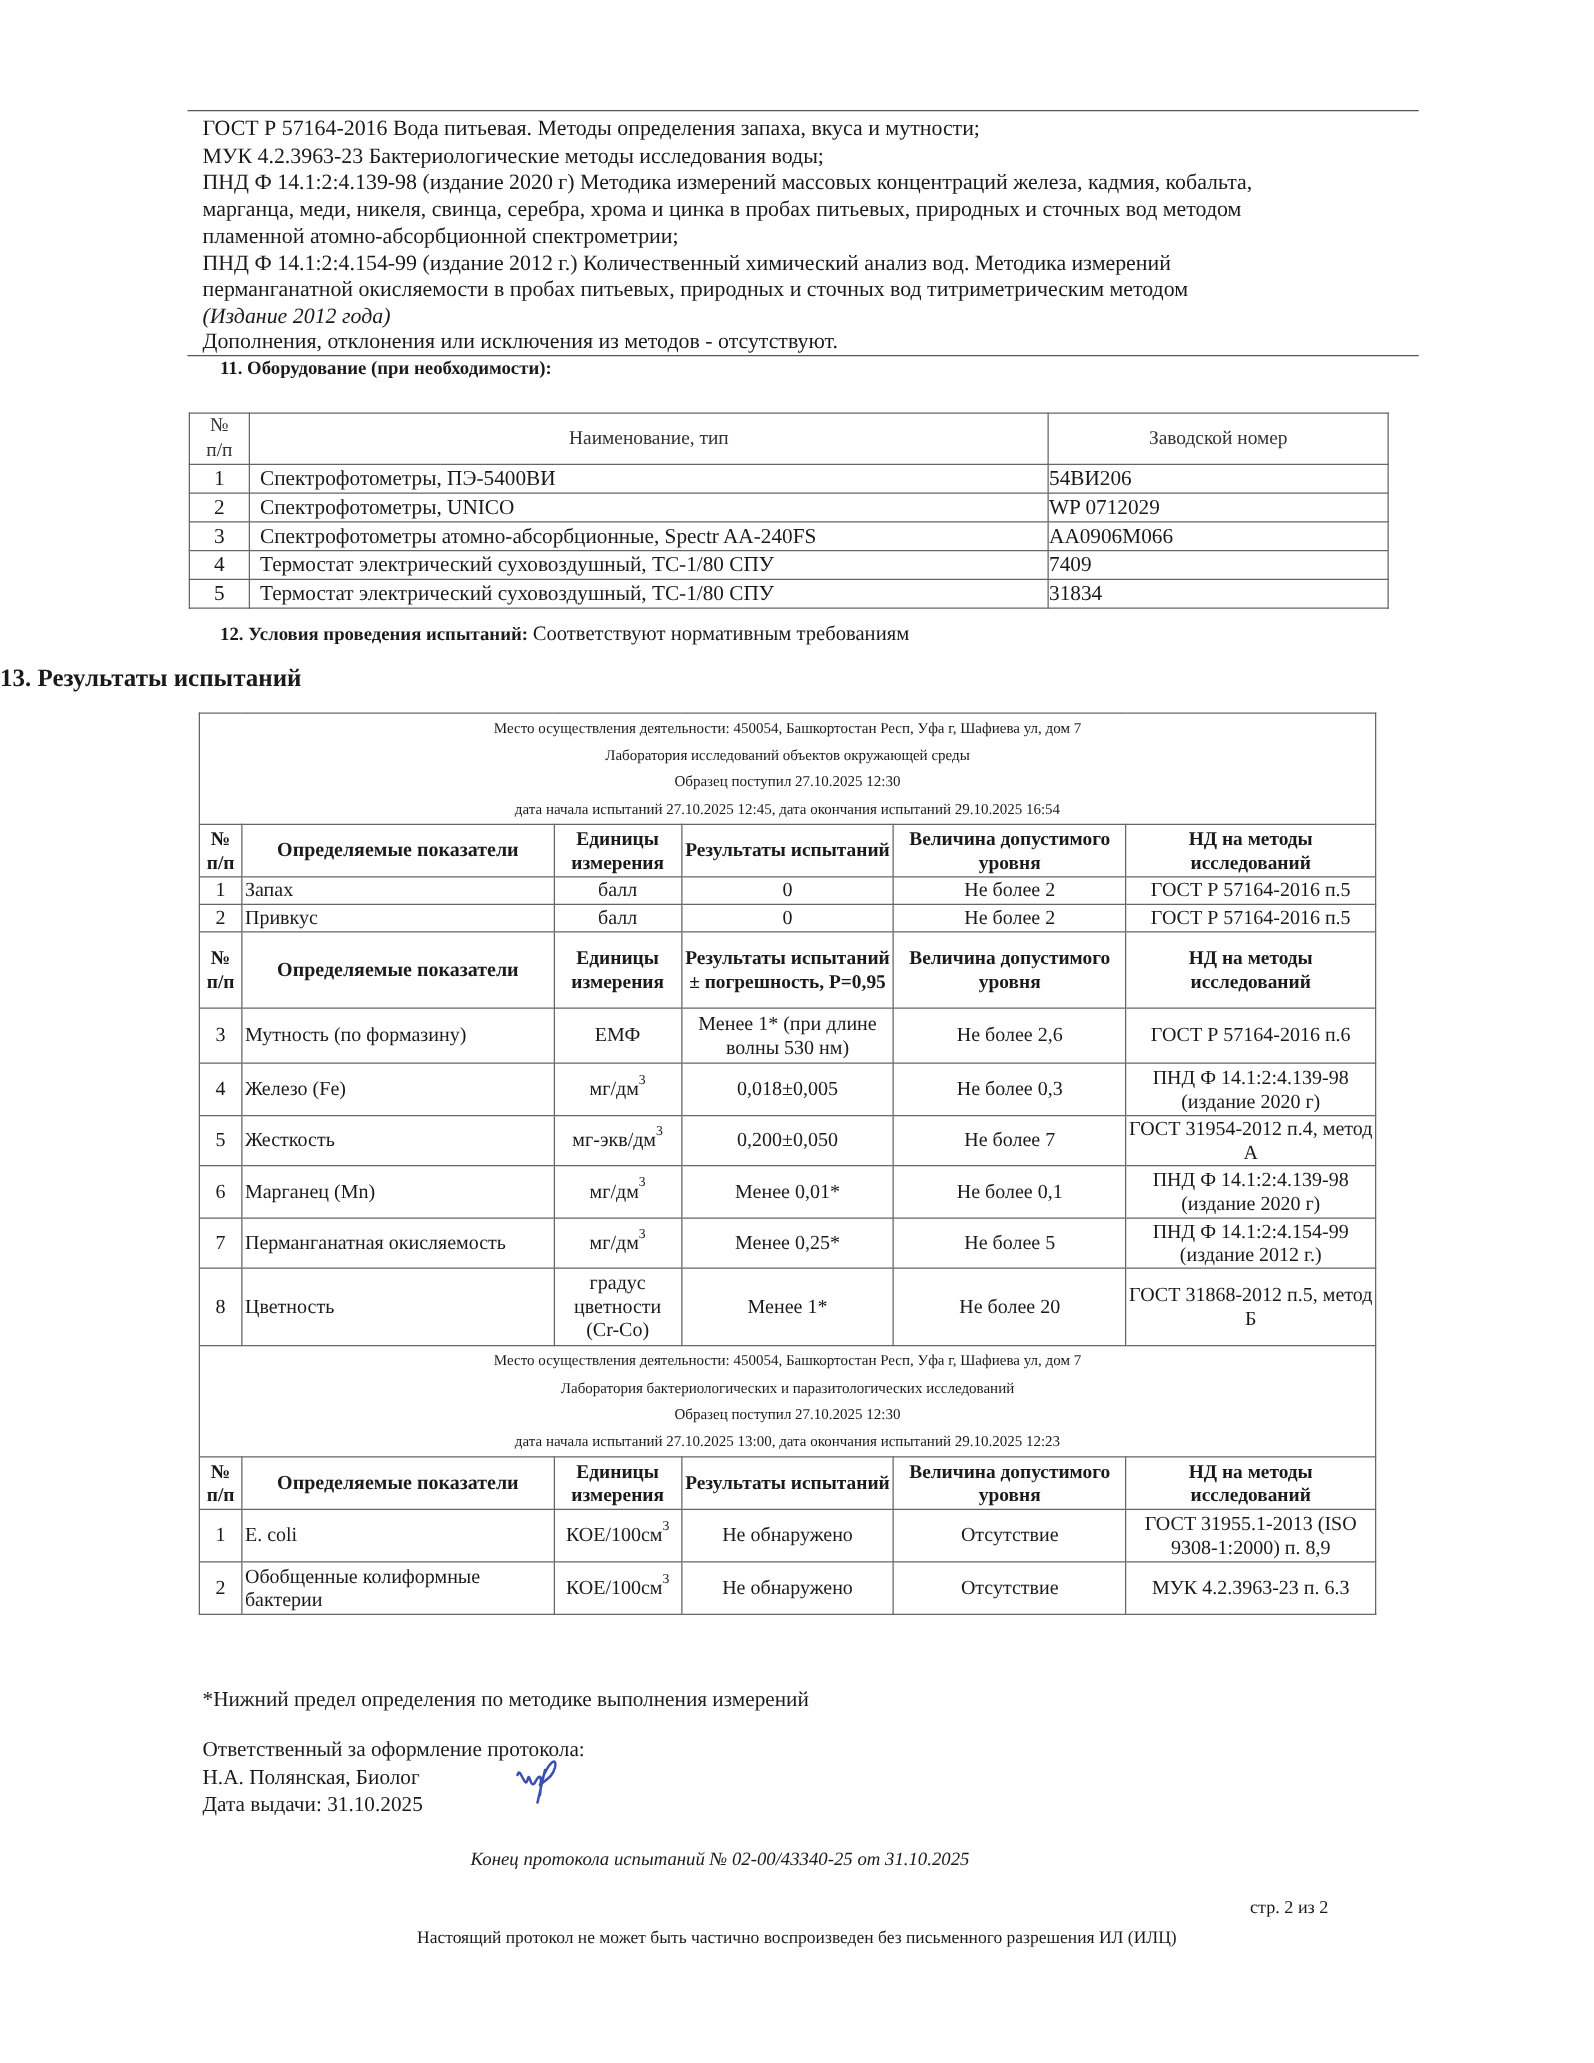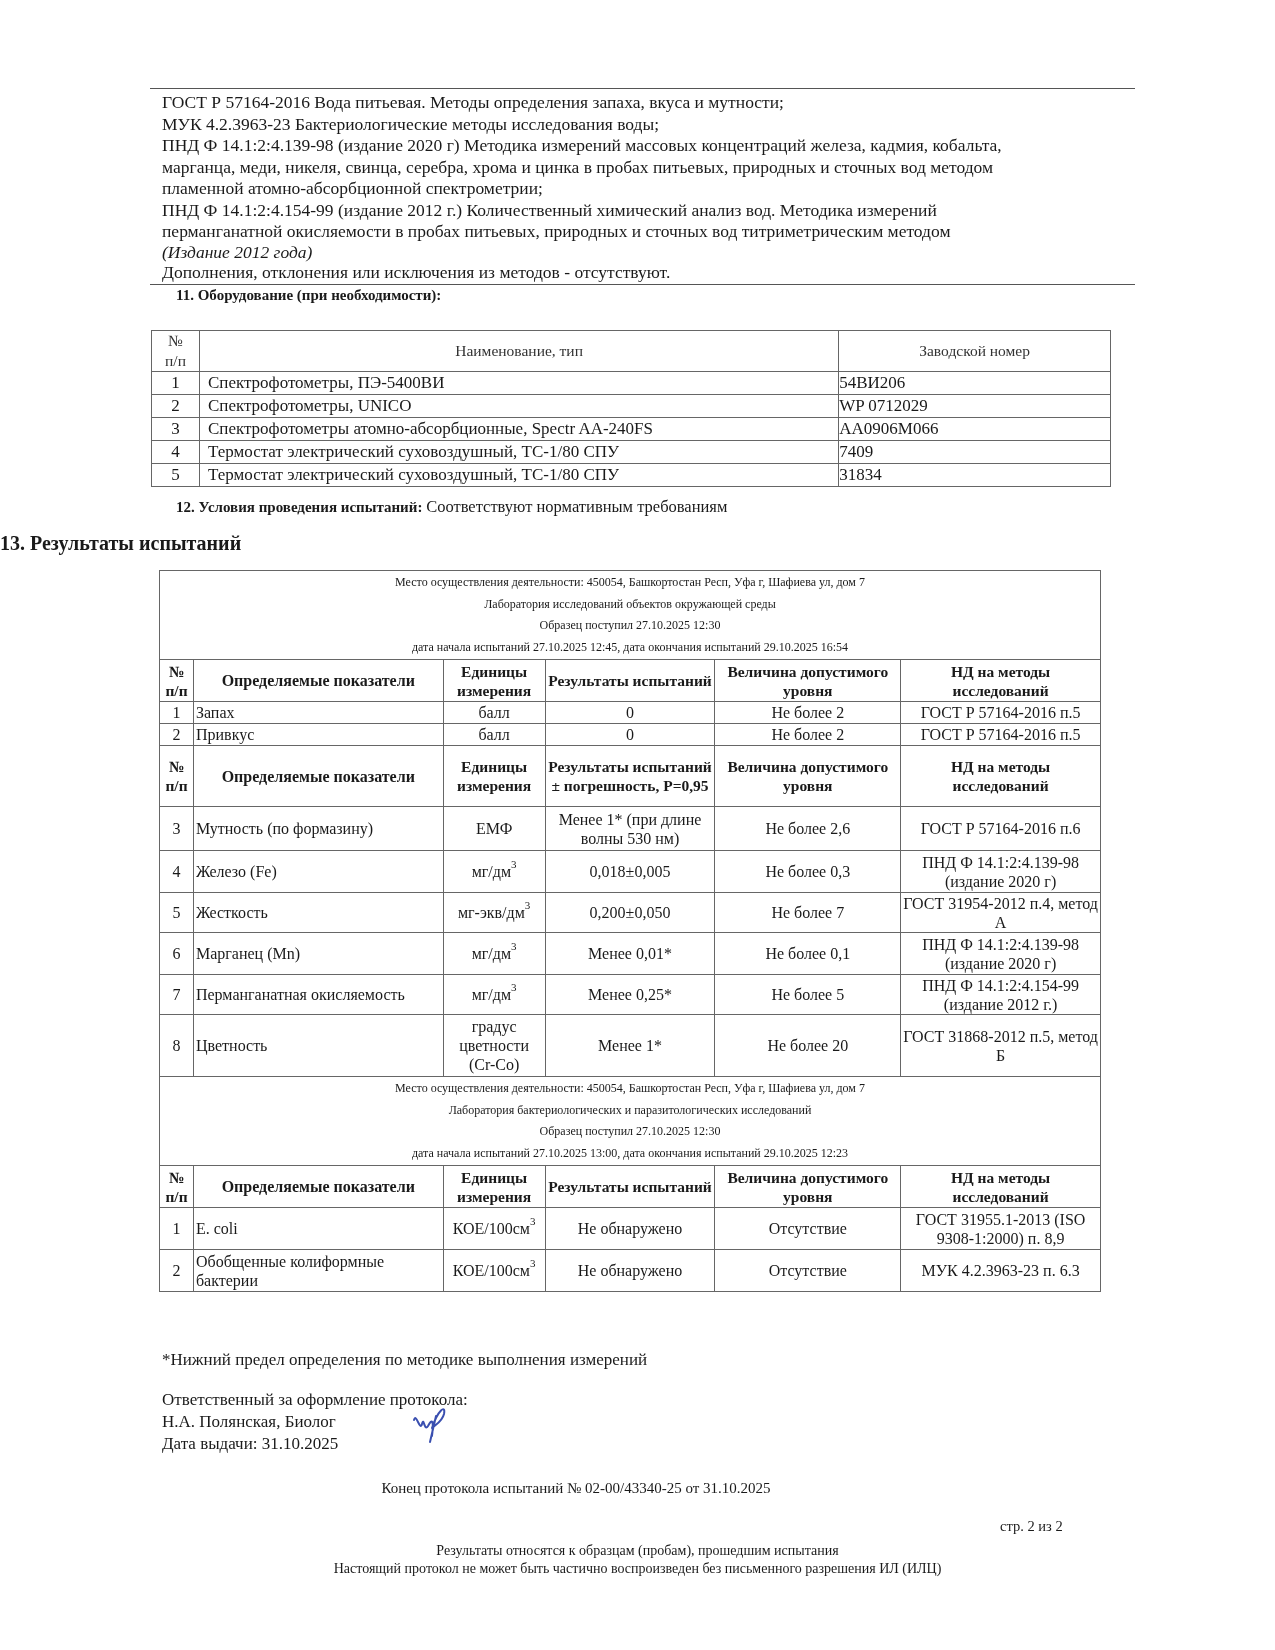--- a/index.html
+++ b/index.html
@@ -31,21 +31,21 @@
   #results-table td.ind { text-align: left; padding-left: 2px; }
   #results-table .block-head { font-size: 12px; line-height: 21.5px; padding: 1px 0; }
   #results-table .hdr td { font-weight: bold; font-size: 15.5px; line-height: 19px; }
   #results-table .hdr td.ptitle { font-size: 16px; }
   #results-table sup { font-size: 11px; vertical-align: 9px; line-height: 0; }
 
   .footnote { position: absolute; left: 162px; top: 1350px; font-size: 17px; }
   .resp { position: absolute; left: 162px; top: 1389px; font-size: 17px; line-height: 22px; }
   .sign { position: absolute; left: 410px; top: 1402px; width: 40px; height: 44px; }
 
-  .end-line { position: absolute; left: 0; width: 1152px; text-align: center; top: 1480px; font-size: 15px; }
+  .end-line { position: absolute; left: 0; width: 1152px; text-align: center; top: 1480px; font-size: 15px; font-style: italic; }
   .page-num { position: absolute; left: 1000px; top: 1518px; font-size: 14.5px; }
   .footer { position: absolute; left: 0; width: 1275px; text-align: center; top: 1542px; font-size: 14px; line-height: 18px; }
 </style>
 </head>
 <body>
 
 <div class="rule" style="top:88px;"></div>
 
 <div class="intro">
   <div>ГОСТ Р 57164-2016 Вода питьевая. Методы определения запаха, вкуса и мутности;</div>
@@ -252,15 +252,14 @@
   <div>Дата выдачи: 31.10.2025</div>
 </div>
 <svg class="sign" viewBox="0 0 40 44">
   <path d="M4 18 C6 10, 10 30, 12 22 C14 14, 14 30, 18 24 C22 16, 24 18, 22 34 M22 26 C28 8, 36 2, 34 12 C32 20, 26 22, 22 26 M20 40 L26 14" stroke="#3a4fb0" stroke-width="2" fill="none" stroke-linecap="round"></path>
 </svg>
 
 <div class="end-line">Конец протокола испытаний № 02-00/43340-25 от 31.10.2025</div>
 <div class="page-num">стр. 2 из 2</div>
 
 <div class="footer">
-  <div>Результаты относятся к образцам (пробам), прошедшим испытания</div>
   <div>Настоящий протокол не может быть частично воспроизведен без письменного разрешения ИЛ (ИЛЦ)</div>
 </div>
 
 </body></html>

